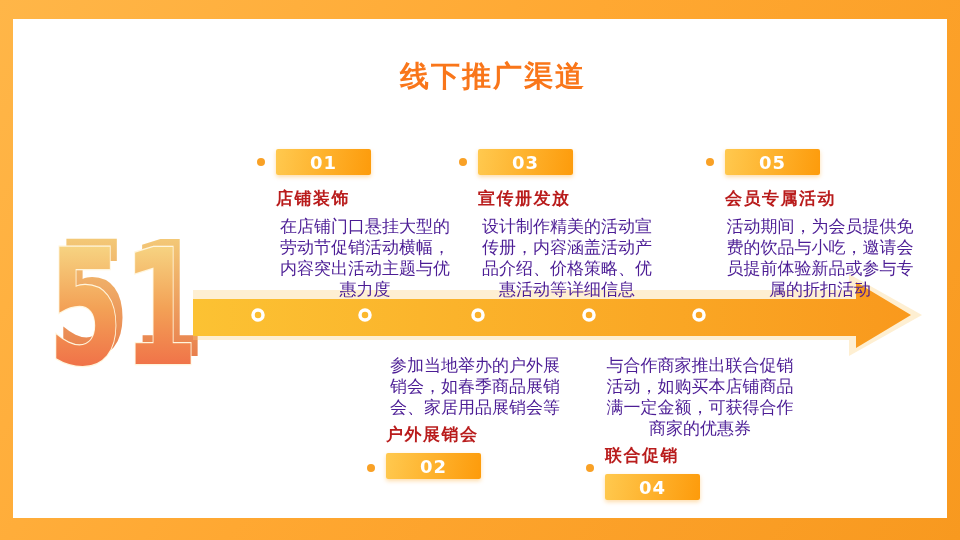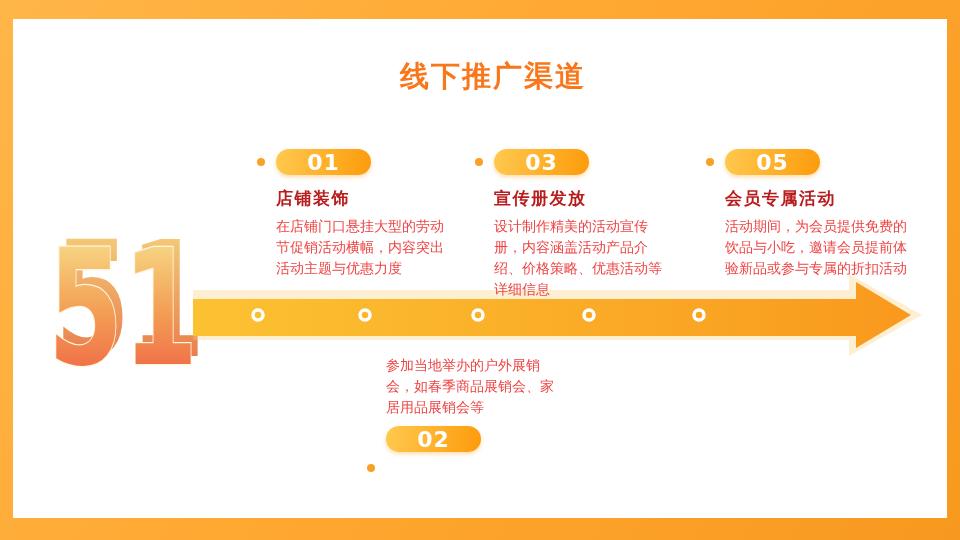--- a/index.html
+++ b/index.html
@@ -19,43 +19,43 @@
     letter-spacing:2px; color:#F9761A;
   }
   
   .big-num { position:absolute; left:25px; top:212px; width:165px; height:145px; }
   
   .arrow-svg { position:absolute; left:175px; top:252px; width:735px; height:92px; }
   
   .item { position:absolute; }
   .item-top { top:130px; }
   .item-bottom { top:336px; }
-  .i1 { left:263px; } .i3 { left:481px; } .i5 { left:712px; }
+  .i1 { left:263px; } .i3 { left:465px; } .i5 { left:712px; }
   .i2 { left:373px; } .i4 { left:592px; }
   .badge {
-    width:95px; height:26px; border-radius:13px;
+    width:95px; height:26px; border-radius:2px;
     background:linear-gradient(100deg,#FFC94F 0%,#FD9B0B 100%);
-    color:#ffffff; font-size:22px; font-weight:bold; letter-spacing:1px;
+    color:#ffffff; font-size:18px; font-weight:bold; letter-spacing:1px;
     display:flex; align-items:center; justify-content:center;
     box-shadow:0 2px 4px rgba(253,155,11,0.35);
   }
   .bullet {
     position:absolute; left:-19px; width:8px; height:8px; border-radius:50%;
     background:#F9A126;
   }
   .item-top .bullet { top:9px; }
   .item-bottom .bullet { top:109px; }
   .heading {
     font-size:17px; font-weight:bold; letter-spacing:1.5px; color:#b91c1c;
     line-height:22px;
   }
   .item-top .heading { margin-top:12px; }
   .item-bottom .heading { margin-top:5px; }
   .desc {
-    font-size:14px; line-height:21px; color:#ef4444;
+    font-size:17px; line-height:21px; color:#4c1d95;text-align:center;
   }
   .item-top .desc { margin-top:7px; }
   .item-bottom .badge { margin-top:8px; }
   .w176 { width:178px; } .w188 { width:190px; }
   
   .watermark {
     position:absolute; left:218px; top:218px; width:580px; height:180px;
     display:flex; align-items:center; pointer-events:none;
     white-space:nowrap; overflow:visible; z-index:5;
   }
@@ -122,18 +122,25 @@
   <div class="item item-top i5">
     <span class="bullet"></span>
     <div class="badge">05</div>
     <div class="heading">会员专属活动</div>
     <div class="desc w188">活动期间，为会员提供免费的饮品与小吃，邀请会员提前体验新品或参与专属的折扣活动</div>
   </div>
 
   <div class="item item-bottom i2">
     <span class="bullet"></span>
     <div class="desc w176">参加当地举办的户外展销会，如春季商品展销会、家居用品展销会等</div>
+    <div class="heading">户外展销会</div>
     <div class="badge">02</div>
   </div>
 
+  <div class="item item-bottom i4">
+    <span class="bullet"></span>
+    <div class="desc w188">与合作商家推出联合促销活动，如购买本店铺商品满一定金额，可获得合作商家的优惠券</div>
+    <div class="heading">联合促销</div>
+    <div class="badge">04</div>
+  </div>
 
 
 </div>
 
 </body></html>

